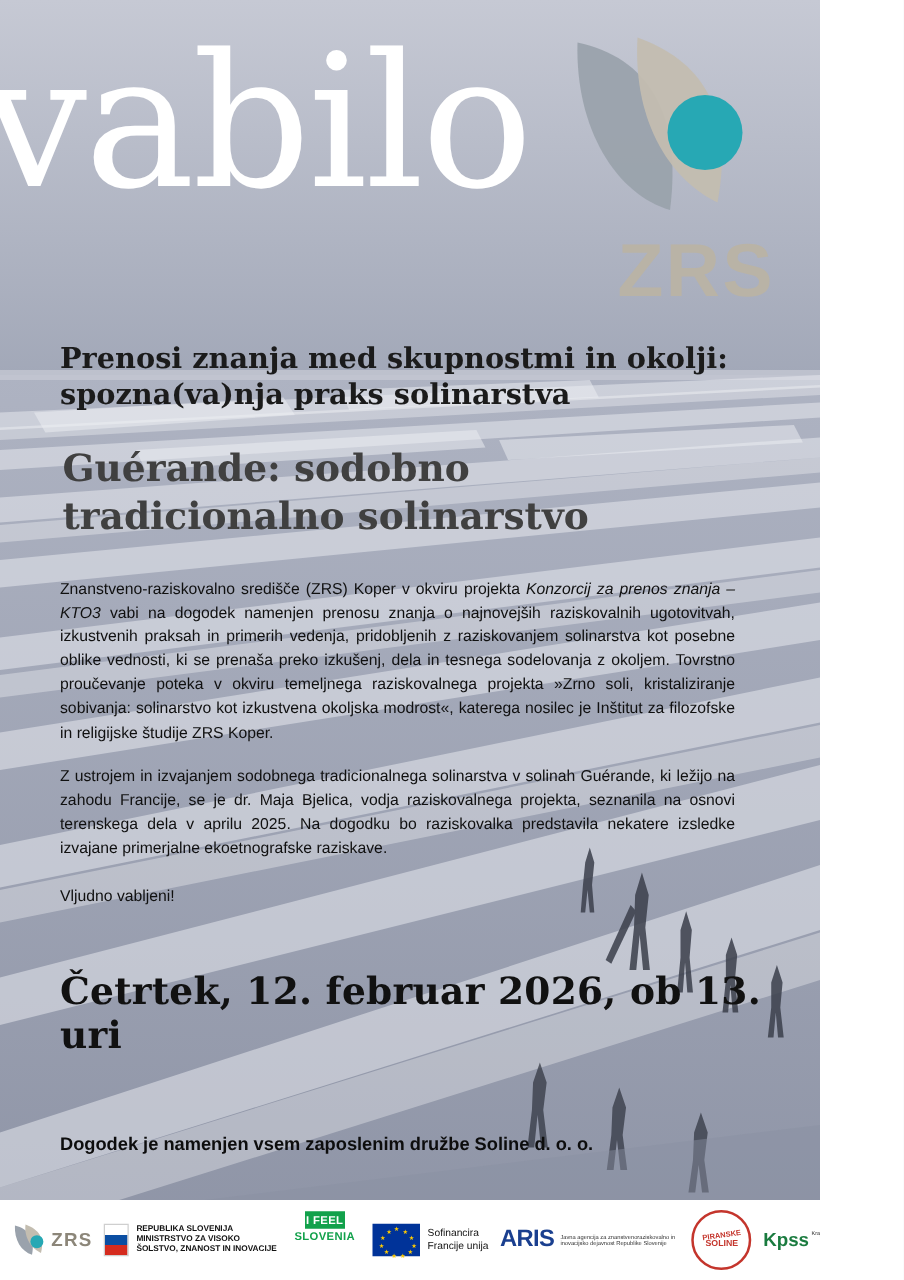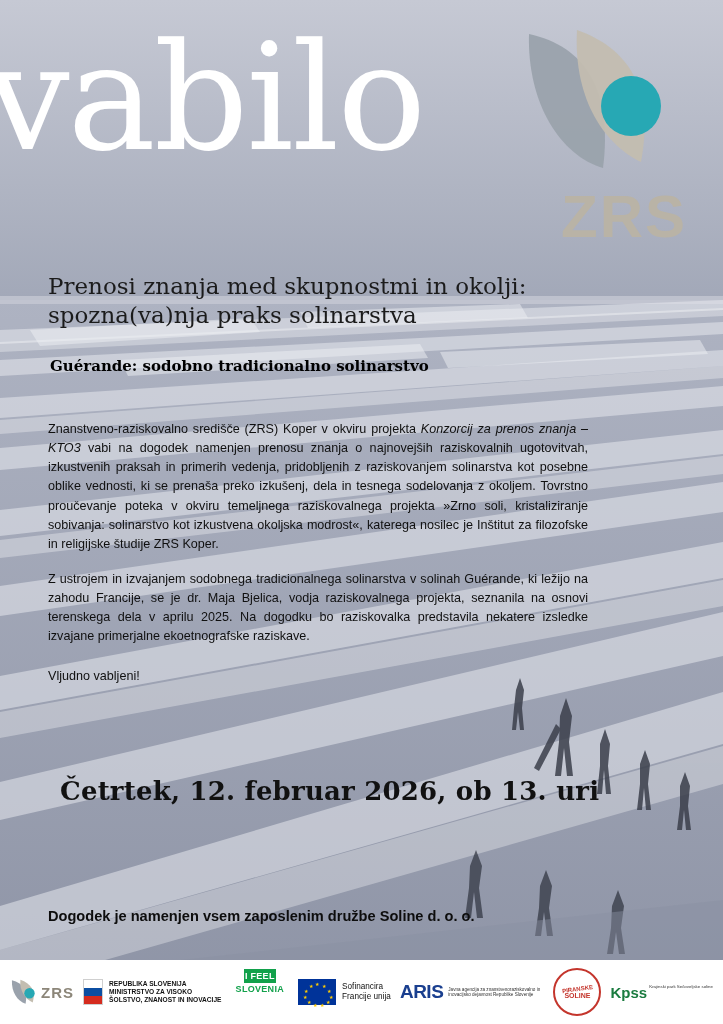--- a/index.html
+++ b/index.html
@@ -4,21 +4,21 @@
 <style>
   * { box-sizing: border-box; }
   html, body {
     margin: 0; padding: 0;
     width: 723px; height: 1024px;
     background: #ffffff;
     font-family: "Liberation Sans", sans-serif;
   }
   #poster {
     position: relative;
-    width: 723px; height: 1024px;
+    width: 656px; height: 1024px;
     overflow: hidden;
     background: #b9bcc9;
   }
 
   
   .bg-base {
     position: absolute; inset: 0;
     background: linear-gradient(170deg, #c3c6d2 0%, #b6bac7 28%, #a9aebd 55%, #9ea4b4 78%, #9197a8 100%);
   }
   .bg-svg { position: absolute; inset: 0; width: 100%; height: 100%; }
@@ -54,50 +54,50 @@
     position: absolute;
     left: 48px; top: 272px;
     width: 540px;
   }
   h1.title {
     margin: 0 0 26px 0;
     font-family: "DejaVu Serif", serif;
     font-size: 23px;
     line-height: 1.28;
     color: #1b1b1b;
-    font-weight: normal;
+    font-weight: bold;
   }
   h2.subtitle {
-    margin: 0 0 44px 0;
+    margin: 0 0 28px 0;
     font-family: "DejaVu Serif", serif;
-    font-size: 15px;
+    font-size: 30px;
     line-height: 1.28;
-    color: #000000;
+    color: #404040;
     font-weight: bold;
     padding-left: 2px;
   }
   p.body {
     margin: 0 0 16px 0;
     font-size: 12.6px;
     line-height: 1.52;
     color: #101010;
     text-align: justify;
   }
   p.body em { font-style: italic; }
   p.invite {
     margin: 22px 0 0 0;
     font-size: 12.6px;
     color: #101010;
   }
 
   .date {
     position: absolute;
-    left: 60px; top: 776px;
+    left: 48px; top: 776px;
     font-family: "DejaVu Serif", serif;
-    font-size: 26px;
+    font-size: 30px;
     font-weight: bold;
     color: #111111;
     letter-spacing: 0.2px;
   }
 
   .venue-bar {
     position: absolute;
     left: 30px; top: 845px;
     width: 562px; height: 34px;
     background: #141414;

